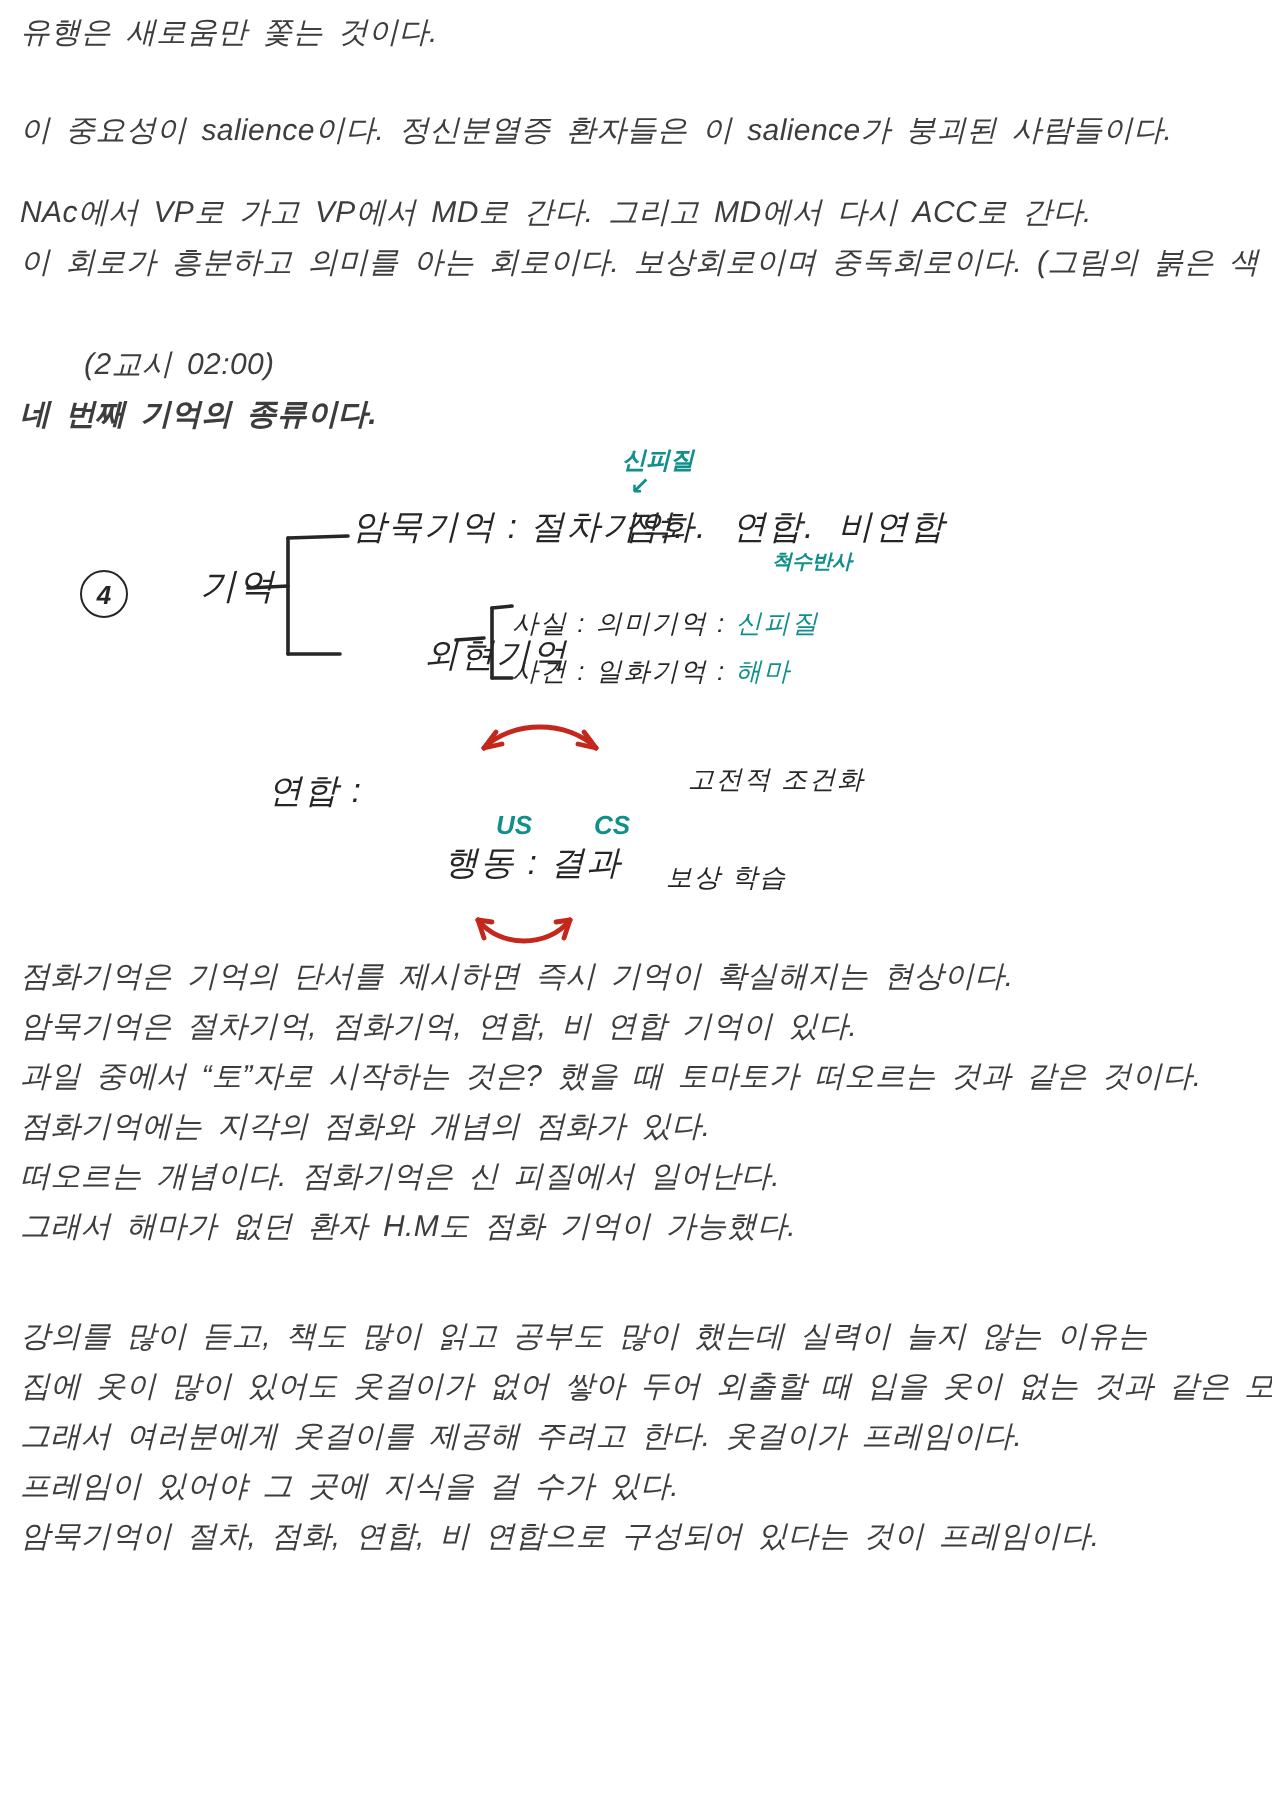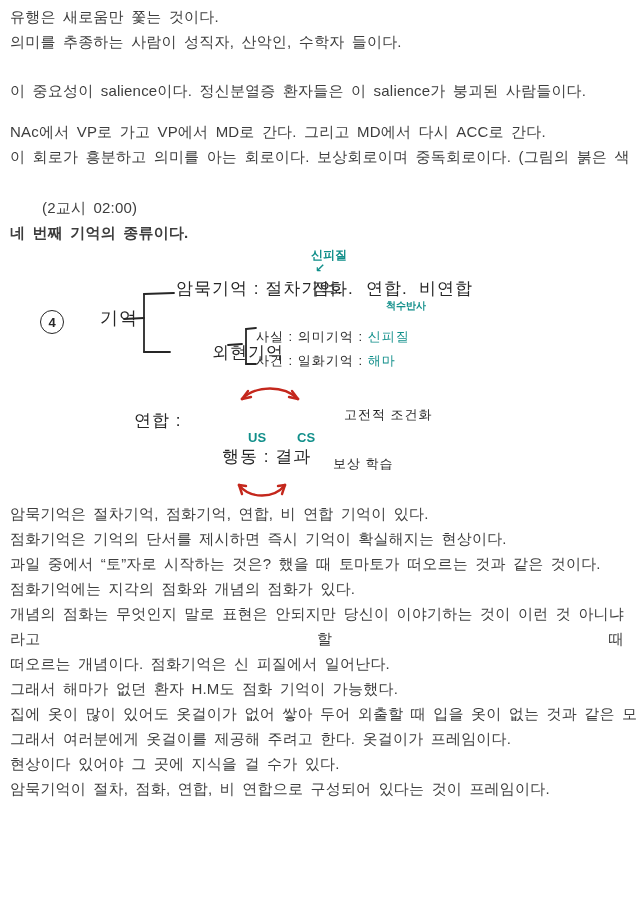--- a/index.html
+++ b/index.html
@@ -1,21 +1,21 @@
 <!DOCTYPE html>
 <html><head>
 <meta charset="utf-8">
 <style>
   html,body{margin:0;padding:0;}
   body{
     width:636px;height:899px;background:#ffffff;overflow:hidden;
     font-family:"Liberation Sans","DejaVu Sans",sans-serif;
     color:#3d3d3d;
   }
-  .page{position:relative;width:636px;height:894px;padding:4px 12px 4px 10px;box-sizing:border-box;}
+  .page{position:relative;width:636px;height:894px;padding:4px 12px 4px 10px;box-sizing:border-box;font-style:italic;}
   .tl{font-size:15px;line-height:25px;white-space:nowrap;word-spacing:3px;letter-spacing:0.2px;}
   .tl.bold{font-weight:bold;}
   .tl.justify{white-space:normal;text-align:justify;text-align-last:justify;}
   .gap24{margin-top:24px;}
   .gap16{margin-top:16px;}
   .gap26{margin-top:26px;margin-left:32px;}
   .gap30{margin-top:30px;}
   
   .diagram{position:relative;width:614px;height:258px;margin-top:-2px;}
   .hw{position:absolute;color:#262626;white-space:nowrap;letter-spacing:1px;}
@@ -28,21 +28,20 @@
     display:flex;align-items:center;justify-content:center;font-size:13px;color:#262626;font-weight:bold;
   }
   svg{position:absolute;overflow:visible;}
 </style>
 </head>
 <body>
 
 <div class="page">
 
   <div class="tl">유행은 새로움만 쫓는 것이다.</div>
-  <div class="tl">의미를 추종하는 사람이 성직자, 산악인, 수학자 들이다.</div>
   <div class="tl gap24">이 중요성이 salience이다. 정신분열증 환자들은 이 salience가 붕괴된 사람들이다.</div>
   <div class="tl gap16">NAc에서 VP로 가고 VP에서 MD로 간다. 그리고 MD에서 다시 ACC로 간다.</div>
   <div class="tl">이 회로가 흥분하고 의미를 아는 회로이다. 보상회로이며 중독회로이다. (그림의 붉은 색 선)</div>
 
   <div class="tl gap26">(2교시 02:00)</div>
   <div class="tl bold">네 번째 기억의 종류이다.</div>
 
   <div class="diagram">
 
     <div class="badge" style="left:30px;top:67px;">4</div>
@@ -98,26 +97,26 @@
       <g stroke="#c4271c" stroke-width="2.4" fill="none" stroke-linecap="round">
         <path d="M5,5 C16,19 40,19 51,5"></path>
         <path d="M5,5 L12,6"></path>
           <path d="M5,5 L8,14"></path>
         <path d="M51,5 L44,6"></path>
           <path d="M51,5 L48,14"></path>
       </g>
     </svg>
   </div>
 
+  <div class="tl">점화기억은 기억의 단서를 제시하면 즉시 기억이 확실해지는 현상이다.</div>
   <div class="tl">암묵기억은 절차기억, 점화기억, 연합, 비 연합 기억이 있다.</div>
-  <div class="tl">점화기억은 기억의 단서를 제시하면 즉시 기억이 확실해지는 현상이다.</div>
   <div class="tl">과일 중에서 “토”자로 시작하는 것은? 했을 때 토마토가 떠오르는 것과 같은 것이다.</div>
   <div class="tl">점화기억에는 지각의 점화와 개념의 점화가 있다.</div>
-  <div class="tl justify">개념의 점화는 무엇인지 말로 표현은 안되지만 당신이 이야기하는 것이 이런 것 아니냐 라고 할 때</div>
   <div class="tl">떠오르는 개념이다. 점화기억은 신 피질에서 일어난다.</div>
   <div class="tl">그래서 해마가 없던 환자 H.M도 점화 기억이 가능했다.</div>
 
+  <div class="tl gap30">강의를 많이 듣고, 책도 많이 읽고 공부도 많이 했는데 실력이 늘지 않는 이유는</div>
   <div class="tl">집에 옷이 많이 있어도 옷걸이가 없어 쌓아 두어 외출할 때 입을 옷이 없는 것과 같은 모습이다.</div>
   <div class="tl">그래서 여러분에게 옷걸이를 제공해 주려고 한다. 옷걸이가 프레임이다.</div>
-  <div class="tl">현상이다 있어야 그 곳에 지식을 걸 수가 있다.</div>
+  <div class="tl">프레임이 있어야 그 곳에 지식을 걸 수가 있다.</div>
   <div class="tl">암묵기억이 절차, 점화, 연합, 비 연합으로 구성되어 있다는 것이 프레임이다.</div>
 
 </div>
 
 </body></html>

